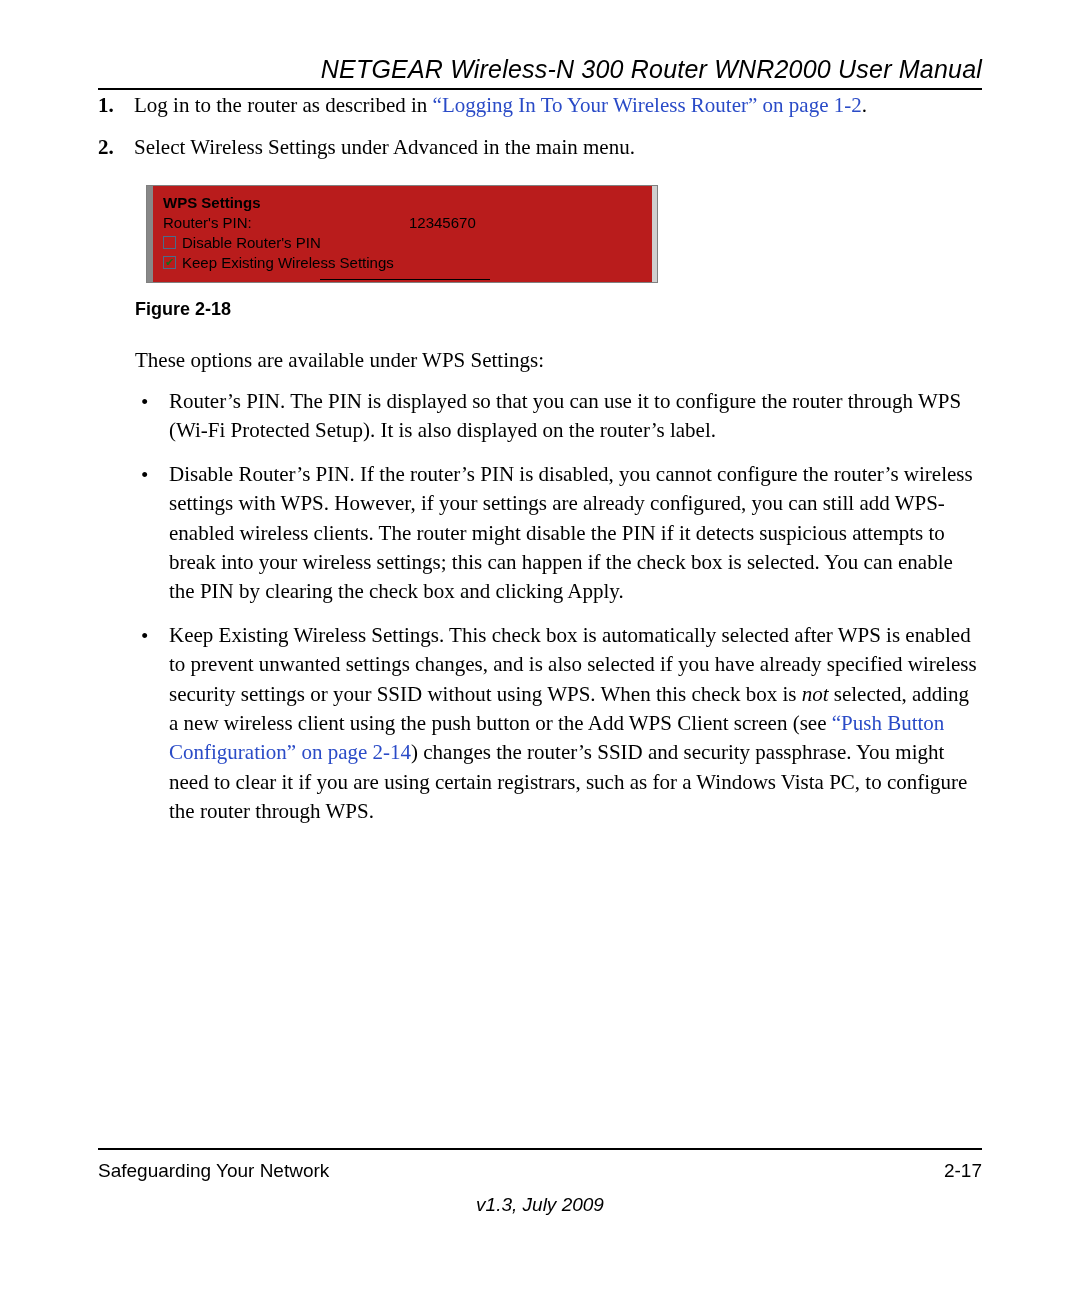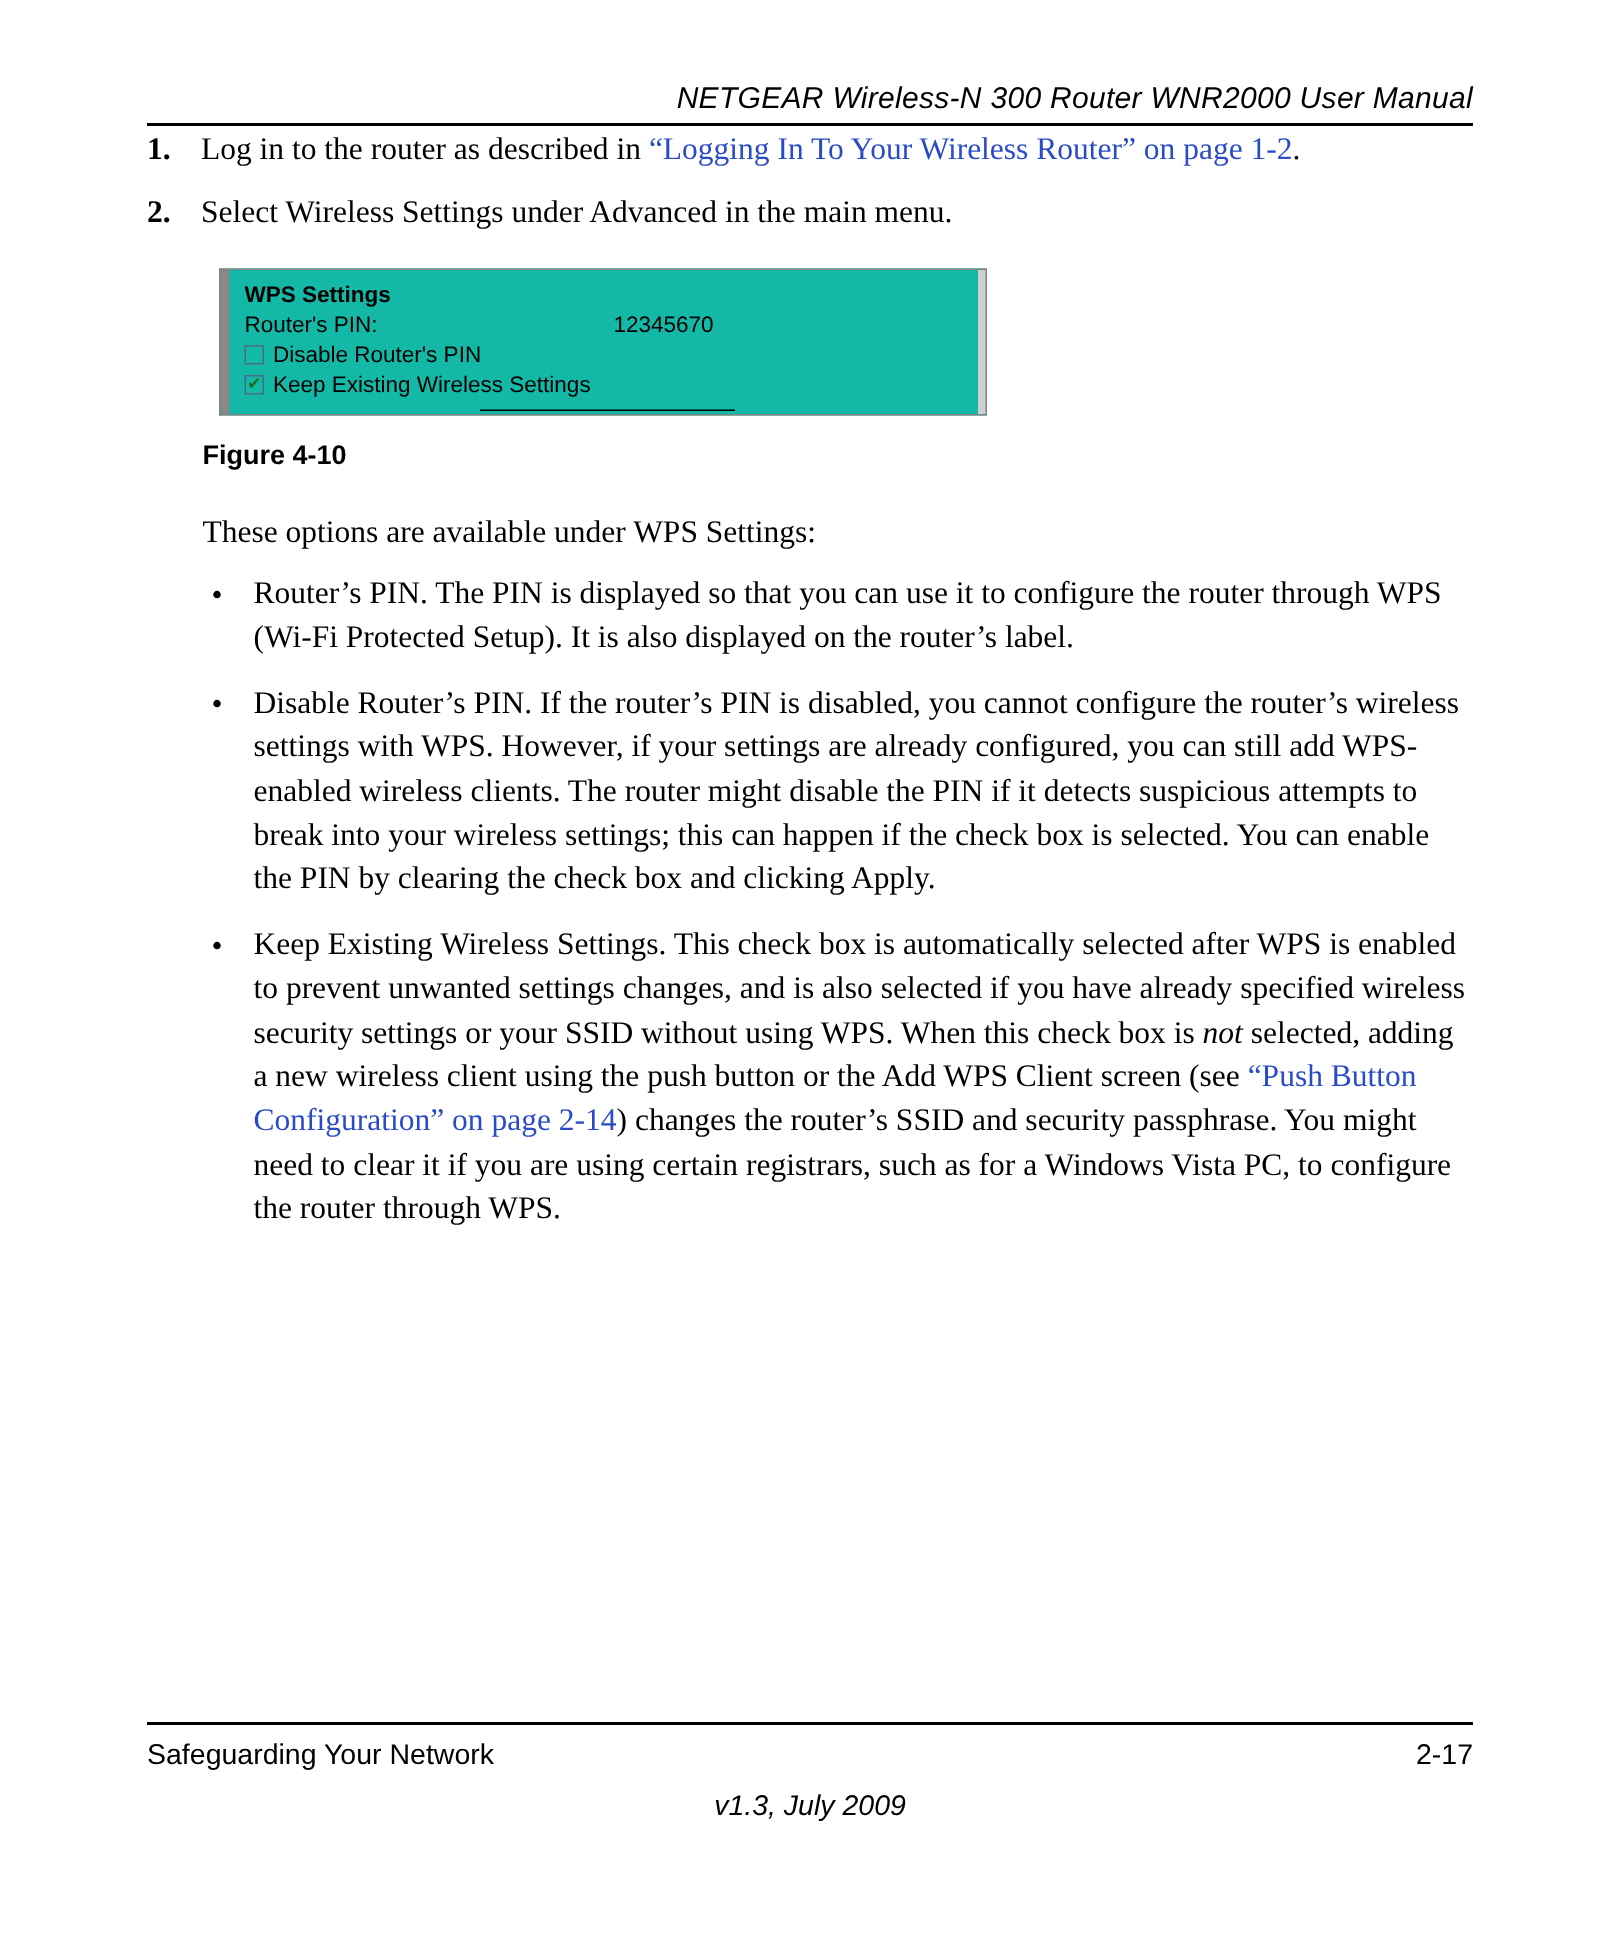--- a/index.html
+++ b/index.html
@@ -12,21 +12,21 @@
     width: 1080px;
     height: 1296px;
     position: relative;
     box-sizing: border-box;
     padding: 55px 98px 0 98px;
   }
   .header-title {
     text-align: right;
     font-style: italic;
     font-family: Arial, Helvetica, sans-serif;
-    font-size: 20px;
+    font-size: 25px;
     color: #000;
     letter-spacing: 0.2px;
   }
   .header-rule {
     border: none;
     border-top: 2px solid #000;
     margin: 4px 0 0 0;
   }
   h1.section-heading {
     font-family: Arial, Helvetica, sans-serif;
@@ -58,21 +58,21 @@
     color: #2a4bc7;
     text-decoration: none;
   }
   .bold { font-weight: normal; }
   .figure-wrap {
     margin: 22px 0 8px 48px;
     width: 512px;
   }
   .fig-outer {
     border: 1px solid #808080;
-    background: #14b8a6;
+    background: #b91c1c;
     padding: 0;
     position: relative;
   }
   .fig-inner {
     border-left: 6px solid #888;
     padding: 8px 10px 2px 10px;
     font-family: Arial, Helvetica, sans-serif;
     font-size: 15px;
     color: #000;
     position: relative;
@@ -192,21 +192,21 @@
         </div>
         <div class="wps-row">
           <span class="checkbox checked"></span>
           <span>Keep Existing Wireless Settings</span>
         </div>
         <div class="fig-bottom-rule"></div>
       </div>
     </div>
   </div>
 
-  <div class="figure-label">Figure 4-10</div>
+  <div class="figure-label">Figure 2-18</div>
 
   <p class="body-p">These options are available under WPS Settings:</p>
 
   <ul class="bullets">
     <li>
       <span class="bold">Router’s PIN</span><span>. The PIN is displayed so that you can use it to configure the router through WPS (Wi-Fi Protected Setup). It is also displayed on the router’s label.</span>
     </li>
     <li>
       <span class="bold">Disable Router’s PIN</span><span>. If the router’s PIN is disabled, you cannot configure the router’s wireless settings with WPS. However, if your settings are already configured, you can still add WPS-enabled wireless clients. The router might disable the PIN if it detects suspicious attempts to break into your wireless settings; this can happen if the check box is selected. You can enable the PIN by clearing the check box and clicking </span><span class="bold">Apply</span><span>.</span>
     </li>

